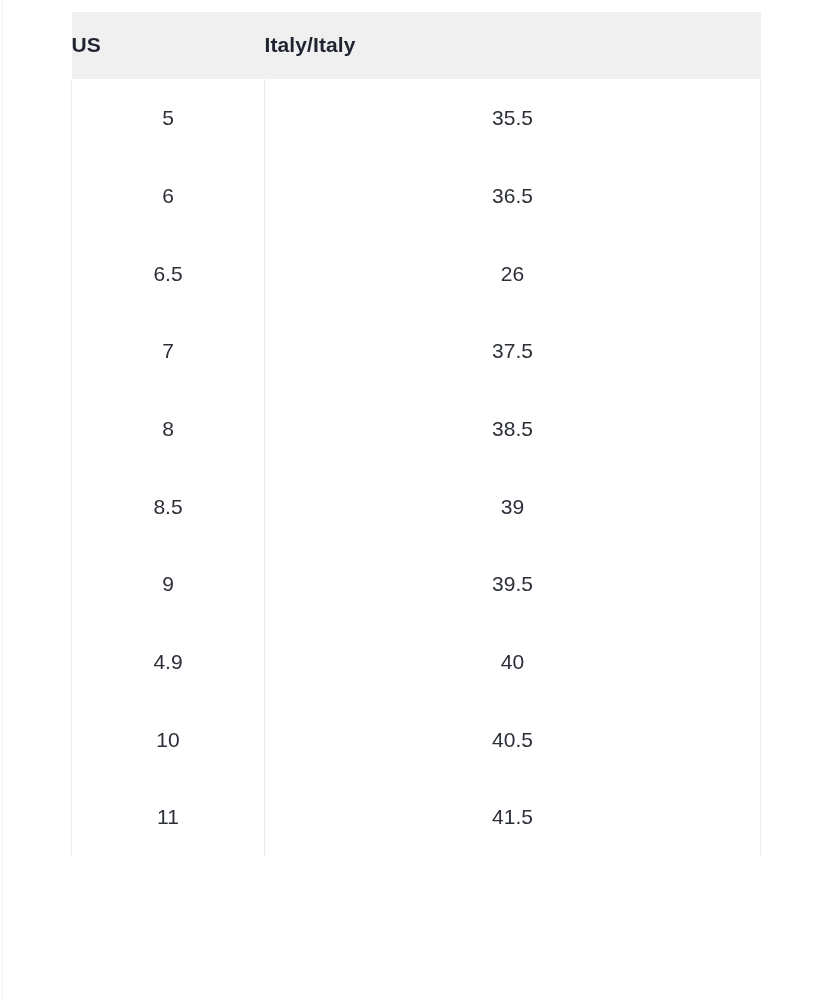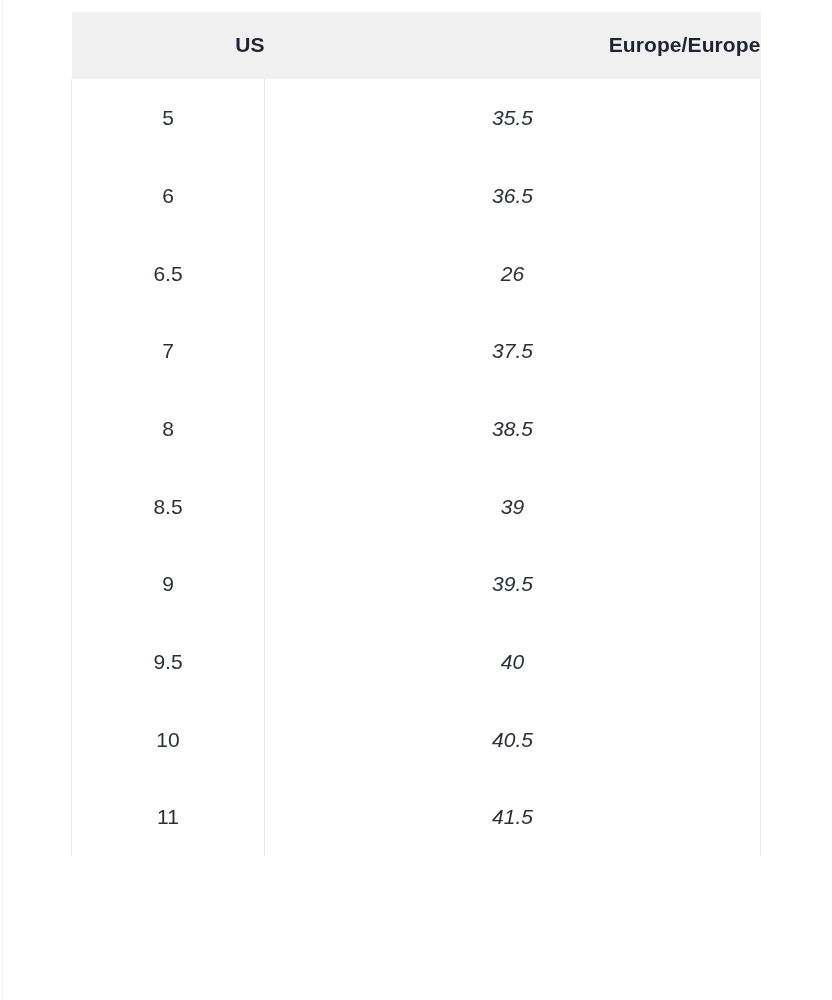--- a/index.html
+++ b/index.html
@@ -48,21 +48,21 @@
 
   .size-table col.col-us    { width: 193px; }
   .size-table col.col-eu    { width: 496px; }
 
   .size-table thead th {
     background: #f0f0f1;
     color: #1f2430;
     font-size: 21px;
     font-weight: bold;
     letter-spacing: 0.1px;
-    text-align: right;
+    text-align: left;
     padding: 21px 0 22px 0;
     border: none;
     line-height: 1.15;
   }
 
   .size-table tbody td {
     background: #ffffff;
     color: #2b2f38;
     font-size: 21px;
     font-weight: normal;
@@ -73,40 +73,39 @@
     vertical-align: middle;
   }
 
   
   .size-table tbody td.cell-us {
     border-left: 1px solid #ededee;
     border-right: 1px solid #ebebed;
   }
   .size-table tbody td.cell-eu {
     border-right: 1px solid #ededee;
-    font-style: italic;
   }
 </style>
 </head>
 <body>
 
 <div class="page">
 
   <div class="page-edge-rule"></div>
 
   <div class="size-table-wrap">
     <table class="size-table">
       <colgroup>
         <col class="col-us">
         <col class="col-eu">
       </colgroup>
       <thead>
         <tr>
           <th>US</th>
-          <th>Europe/Europe</th>
+          <th>Italy/Italy</th>
         </tr>
       </thead>
       <tbody>
         <tr>
           <td class="cell-us">5</td>
           <td class="cell-eu">35.5</td>
         </tr>
         <tr>
           <td class="cell-us">6</td>
           <td class="cell-eu">36.5</td>
@@ -125,21 +124,21 @@
         </tr>
         <tr>
           <td class="cell-us">8.5</td>
           <td class="cell-eu">39</td>
         </tr>
         <tr>
           <td class="cell-us">9</td>
           <td class="cell-eu">39.5</td>
         </tr>
         <tr>
-          <td class="cell-us">9.5</td>
+          <td class="cell-us">4.9</td>
           <td class="cell-eu">40</td>
         </tr>
         <tr>
           <td class="cell-us">10</td>
           <td class="cell-eu">40.5</td>
         </tr>
         <tr>
           <td class="cell-us">11</td>
           <td class="cell-eu">41.5</td>
         </tr>

